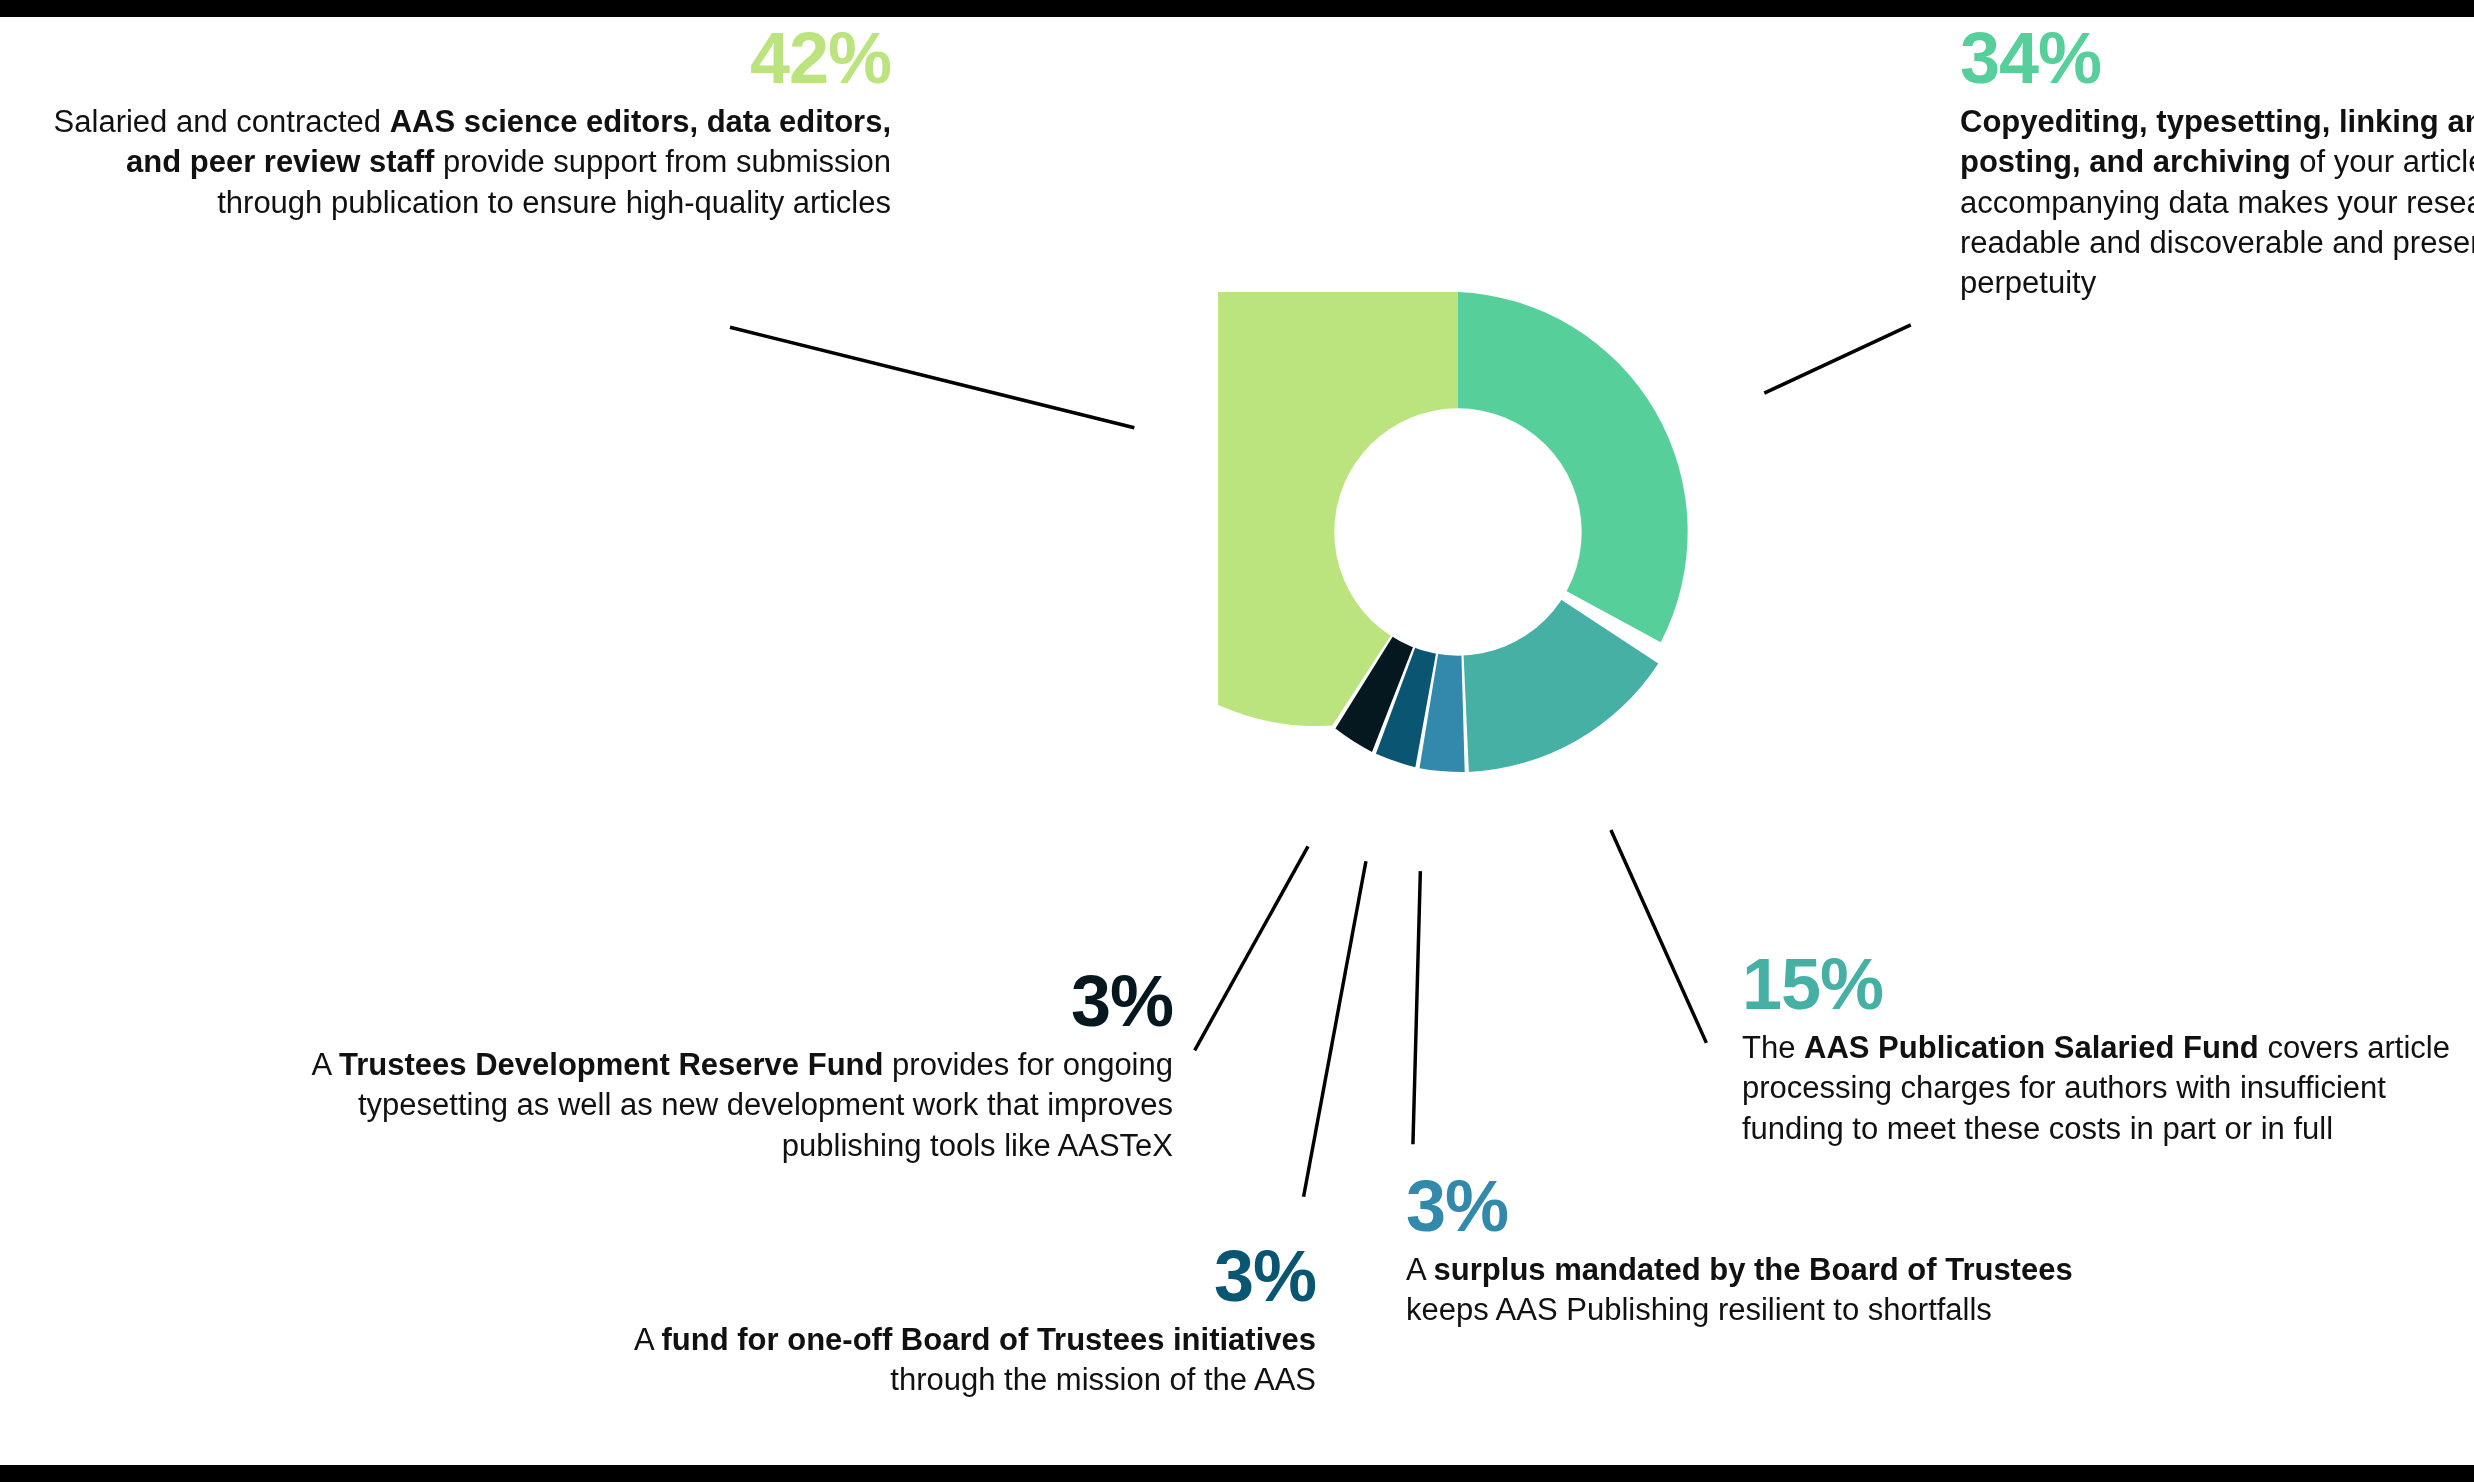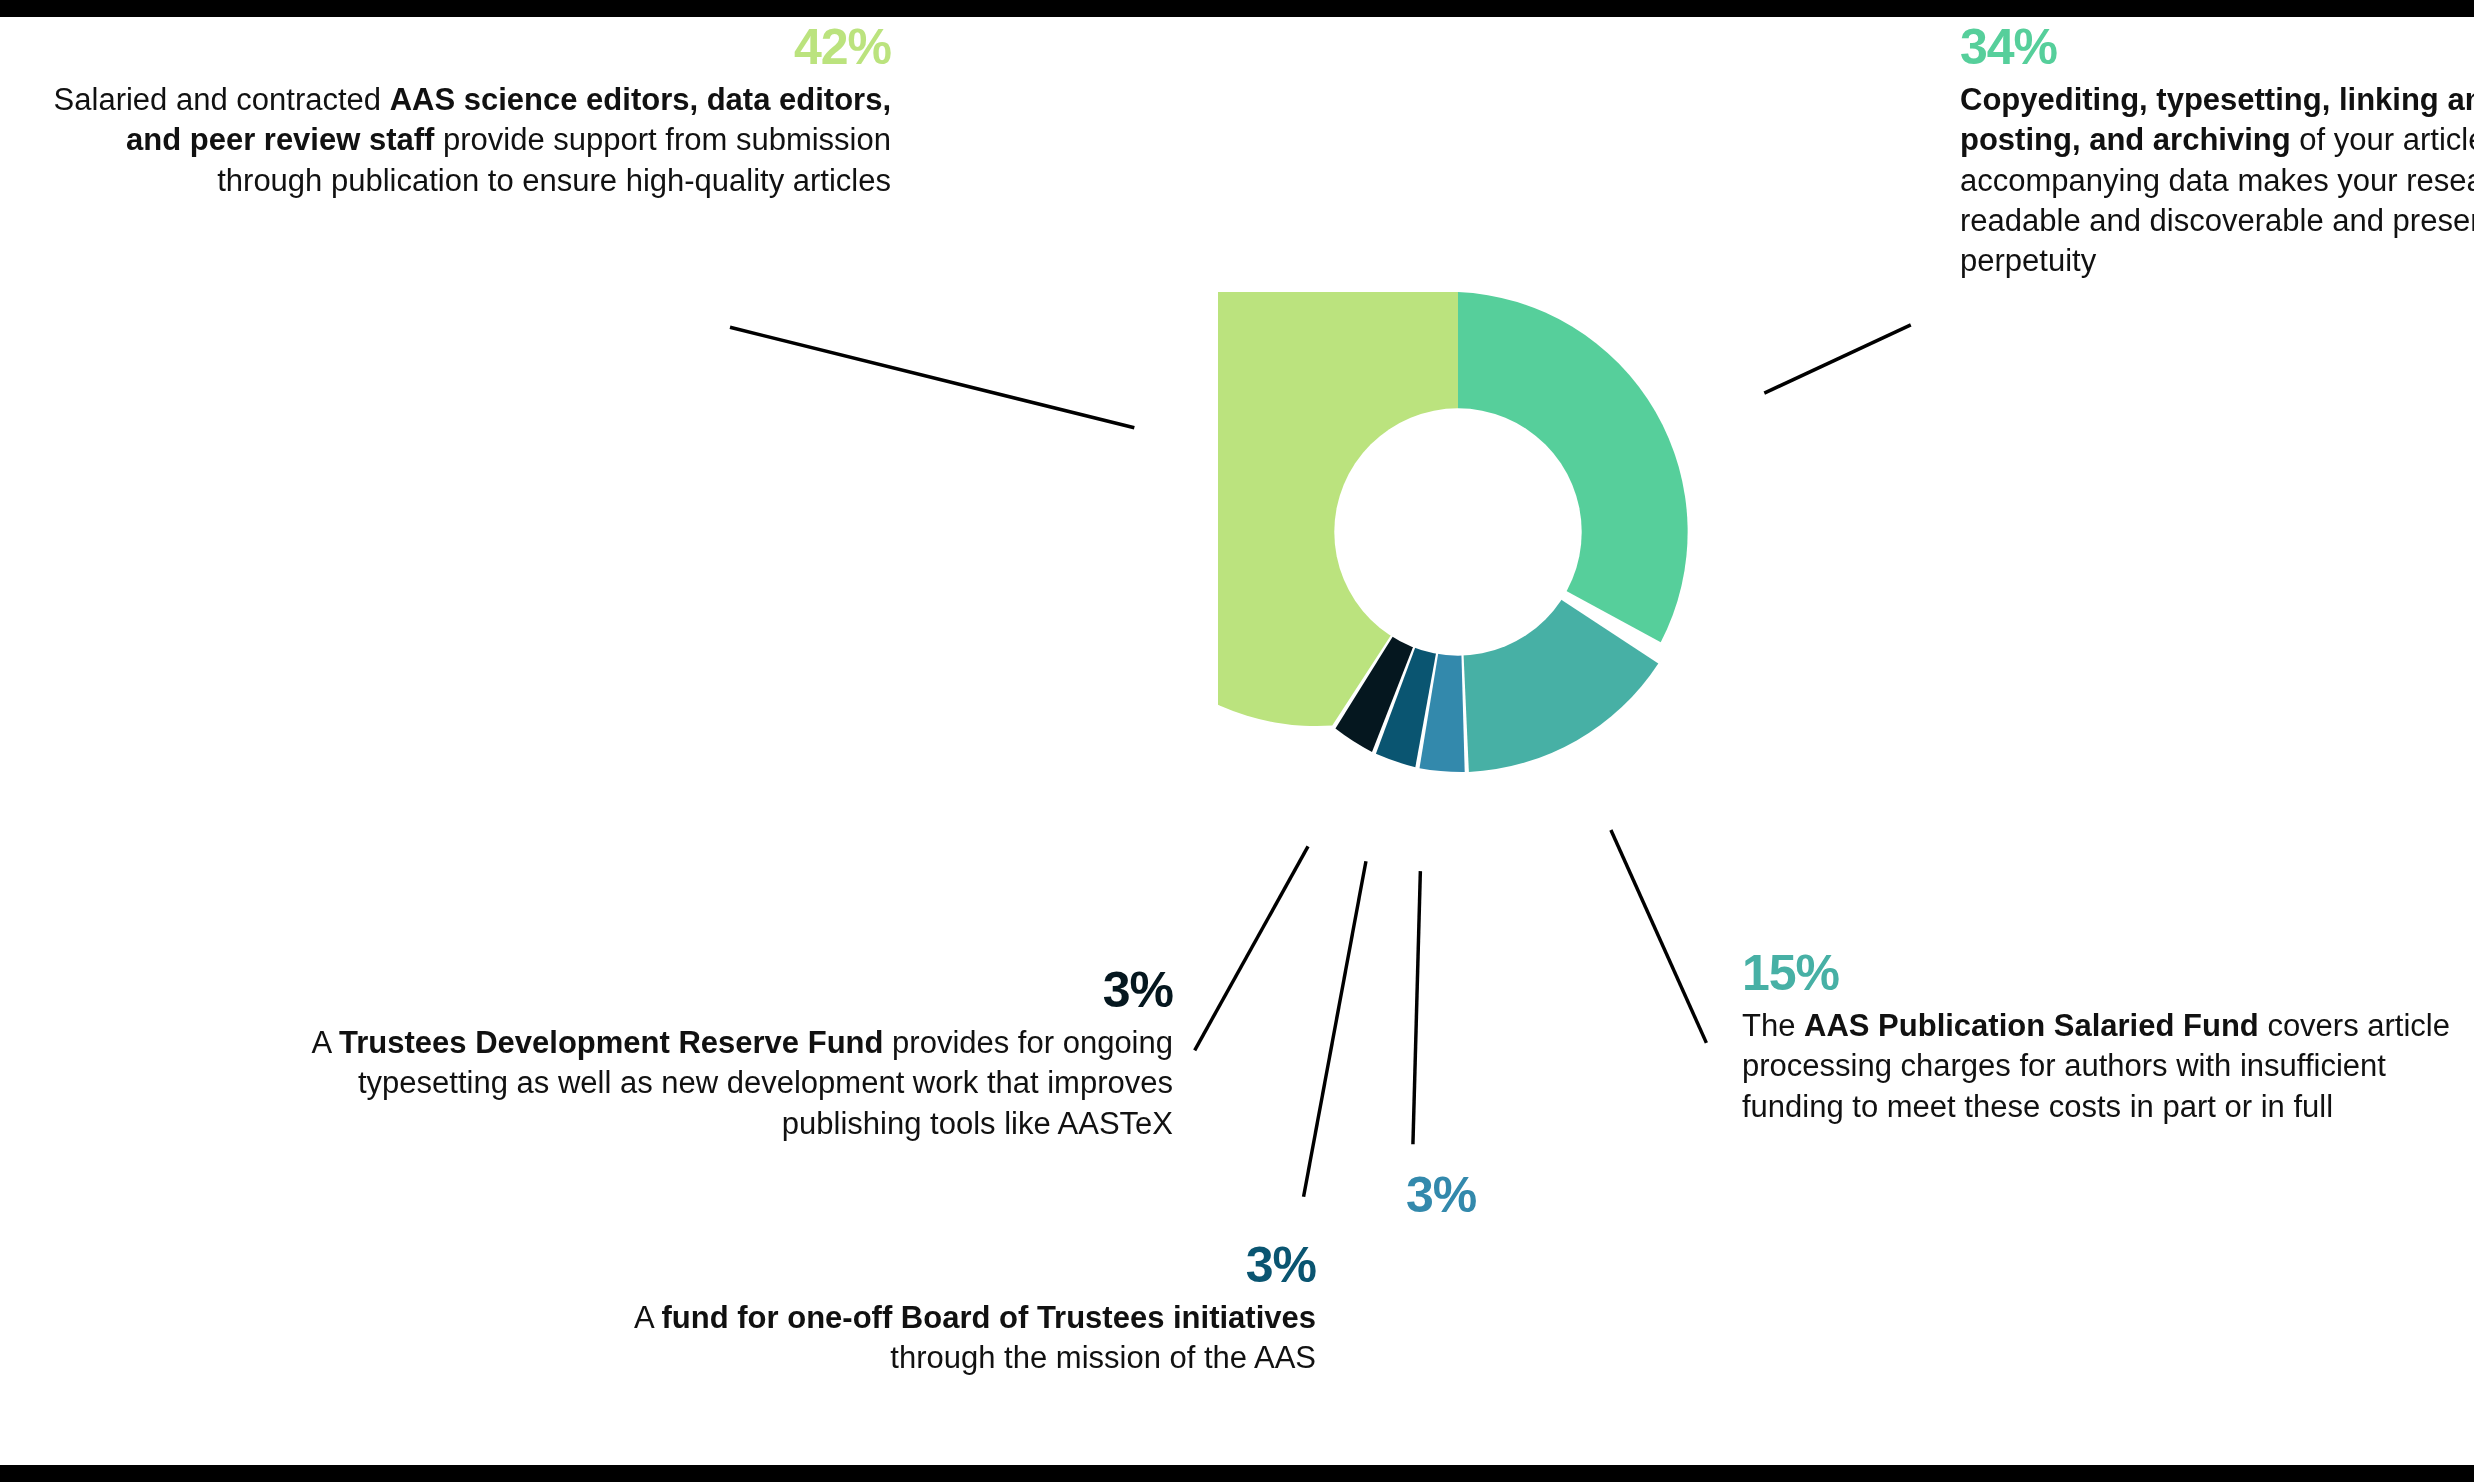--- a/index.html
+++ b/index.html
@@ -34,21 +34,21 @@
   }
   #donut-svg { display: block; width: 480px; height: 480px; }
 
   
   #leaders { position: absolute; left: 0; top: 0; width: 2862px; height: 1448px; pointer-events: none; }
 
   
   .callout { position: absolute; }
   .pct {
     font-weight: 700;
-    font-size: 50px;
+    font-size: 72px;
     line-height: 1.0;
     letter-spacing: -1px;
     margin: 0 0 8px 0;
     white-space: nowrap;
   }
   .body {
     font-size: 31px;
     line-height: 1.30;
     color: #111111;
     margin: 0;
@@ -126,17 +126,18 @@
       <p class="body"><span>A </span><b>Trustees Development Reserve Fund</b><span> provides for ongoing typesetting as well as new development work that improves publishing tools like AASTeX</span></p>
     </div>
 
     <div class="callout ta-right" id="co-3b">
       <div class="pct" style="color: rgb(10, 85, 113);">3%</div>
       <p class="body"><span>A </span><b>fund for one-off Board of Trustees initiatives</b><span> through the mission of the AAS</span></p>
     </div>
 
     <div class="callout ta-left" id="co-3c">
       <div class="pct" style="color: rgb(51, 137, 172);">3%</div>
+      <p class="body"><span>A </span><b>surplus mandated by the Board of Trustees</b><span> keeps AAS Publishing resilient to shortfalls</span></p>
     </div>
 
   </div>
 </div>
 
 
 </body></html>

